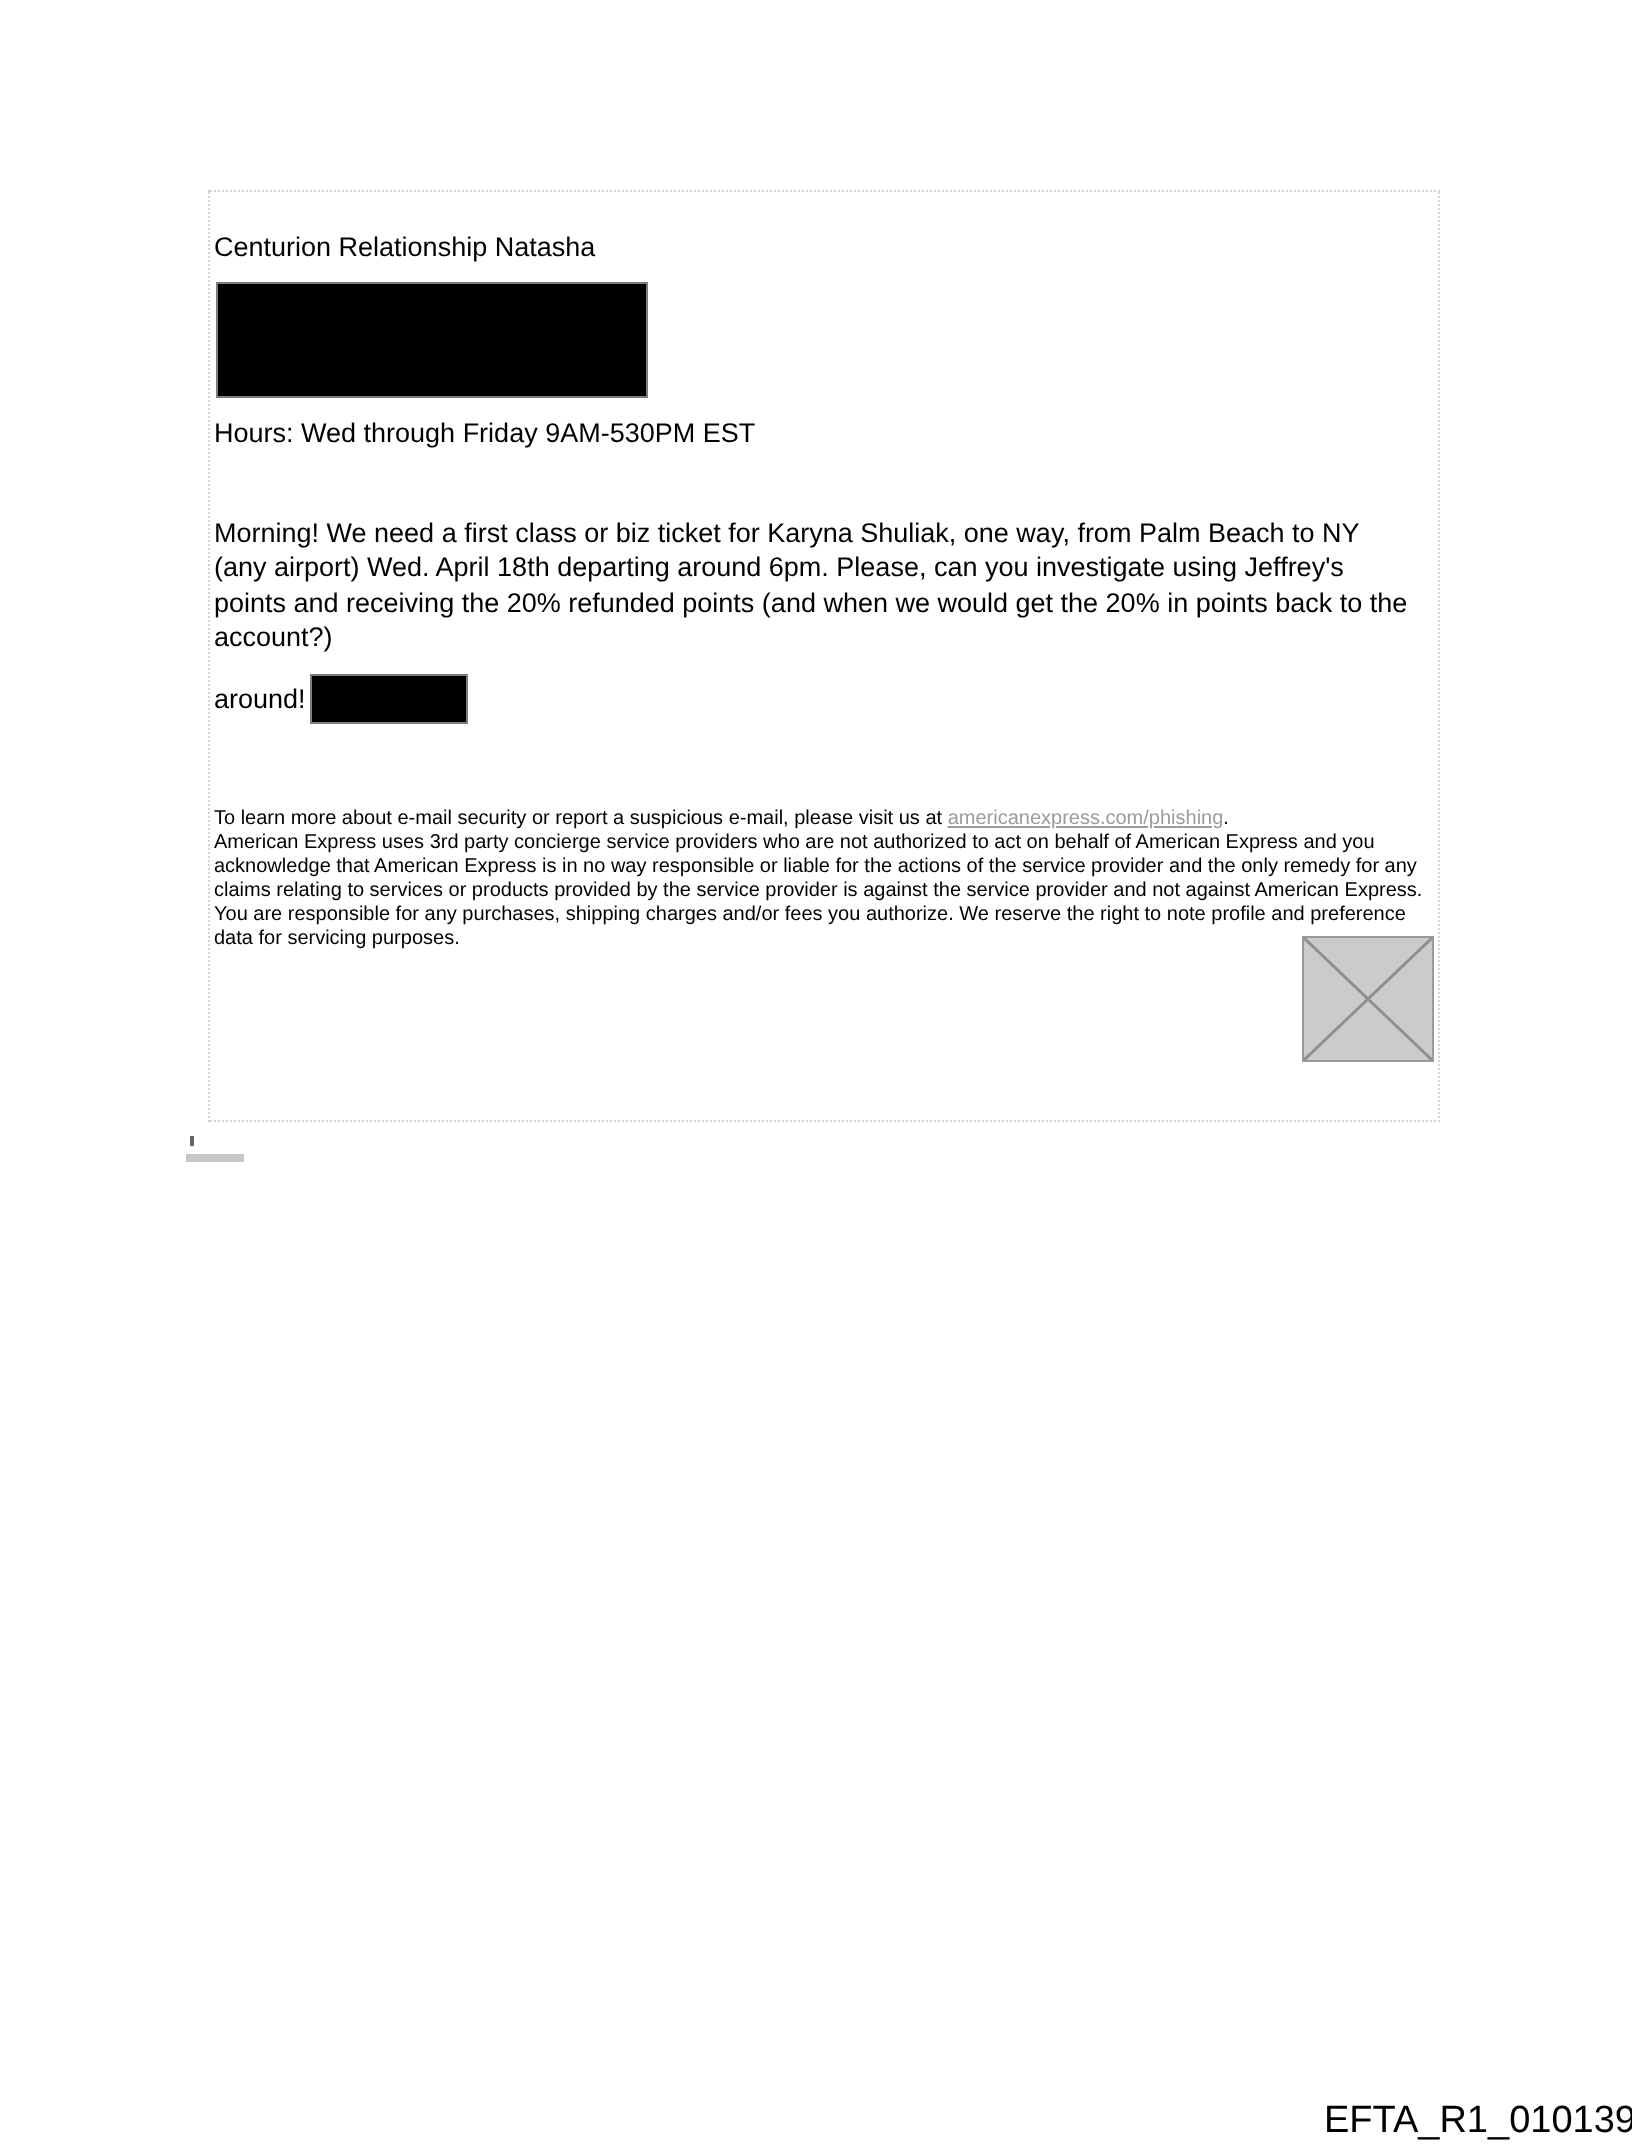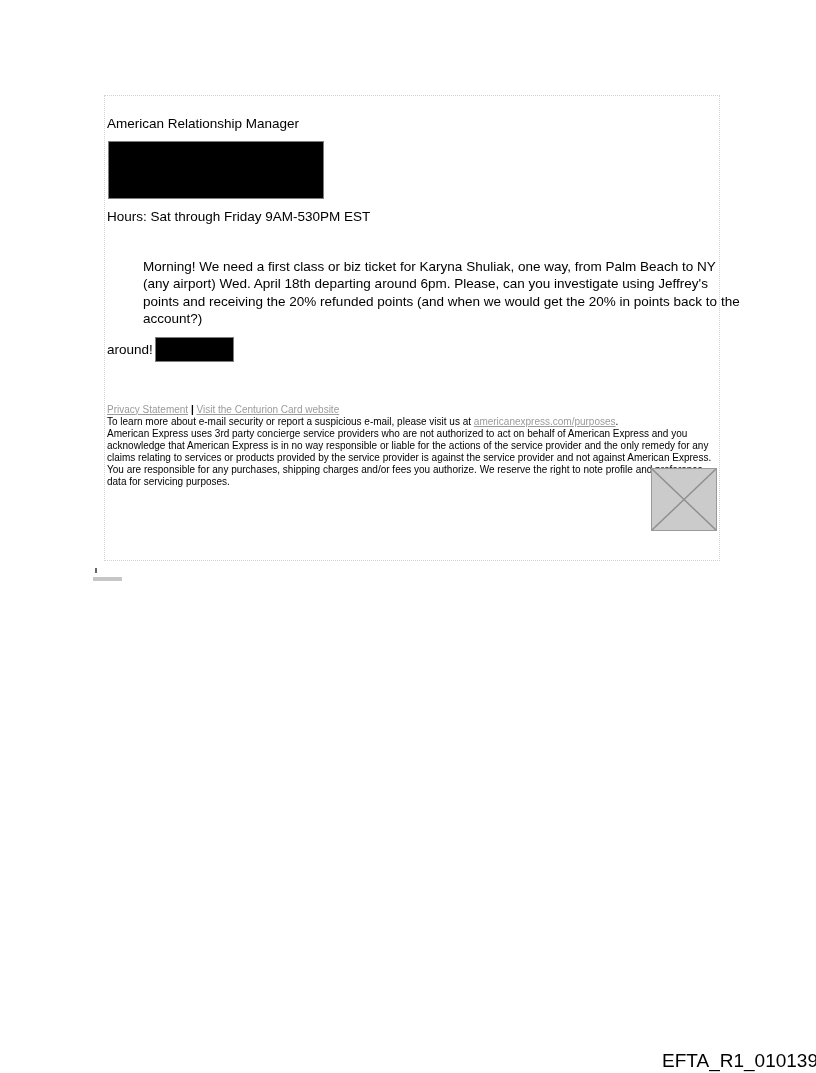--- a/index.html
+++ b/index.html
@@ -32,21 +32,20 @@
     background: #000000;
     border: 1px solid #7d7d7d;
     margin-top: 9px; margin-left: 1px;
   }
 
   .hours { margin-top: 9px; }
 
   .message {
     margin-top: 32px;
     width: 602px;
-    margin-left: 36px;
   }
 
   .thanks-line { margin-top: 9px; height: 27px; white-space: nowrap; }
   .redaction-small {
     display: inline-block;
     width: 79px; height: 25px;
     background: #000000;
     border: 1px solid #7d7d7d;
     margin-left: 2px;
     vertical-align: -8px;
@@ -96,40 +95,35 @@
 </style>
 </head>
 <body>
 
 <div class="page">
 
   <div class="email-frame">
 
     <div class="sig">
       <div class="blank-line"></div>
-      <div>American Relationship Manager</div>
+      <div>Centurion Relationship Natasha</div>
     </div>
 
     <div class="redaction-large"></div>
 
-    <div class="hours">Hours: Sat through Friday 9AM-530PM EST</div>
+    <div class="hours">Hours: Wed through Friday 9AM-530PM EST</div>
 
     <div class="message">Morning! We need a first class or biz ticket for Karyna Shuliak, one way, from Palm Beach to NY (any airport) Wed. April 18th departing around 6pm. Please, can you investigate using Jeffrey's points and receiving the 20% refunded points (and when we would get the 20% in points back to the account?)</div>
 
     <div class="thanks-line">
       <span>around!</span><span class="redaction-small"></span>
     </div>
 
     <div class="footer">
-      <div class="links-line">
-        <a class="glink">Privacy Statement</a>
-        <span class="sep">|</span>
-        <a class="glink">Visit the Centurion Card website</a>
-      </div>
-      <div class="security-line"><span>To learn more about e-mail security or report a suspicious e-mail, please visit us at </span><a class="glink">americanexpress.com/purposes</a><span>.</span></div>
+      <div class="security-line"><span>To learn more about e-mail security or report a suspicious e-mail, please visit us at </span><a class="glink">americanexpress.com/phishing</a><span>.</span></div>
       <div class="disclaimer">American Express uses 3rd party concierge service providers who are not authorized to act on behalf of American Express and you acknowledge that American Express is in no way responsible or liable for the actions of the service provider and the only remedy for any claims relating to services or products provided by the service provider is against the service provider and not against American Express. You are responsible for any purchases, shipping charges and/or fees you authorize. We reserve the right to note profile and preference data for servicing purposes.</div>
     </div>
 
     <div class="img-placeholder">
       <svg viewBox="0 0 66 63" preserveAspectRatio="none" aria-hidden="true">
         <line x1="0" y1="0" x2="66" y2="63" stroke="#8f8f8f" stroke-width="1.5"></line>
         <line x1="66" y1="0" x2="0" y2="63" stroke="#8f8f8f" stroke-width="1.5"></line>
       </svg>
     </div>
 

